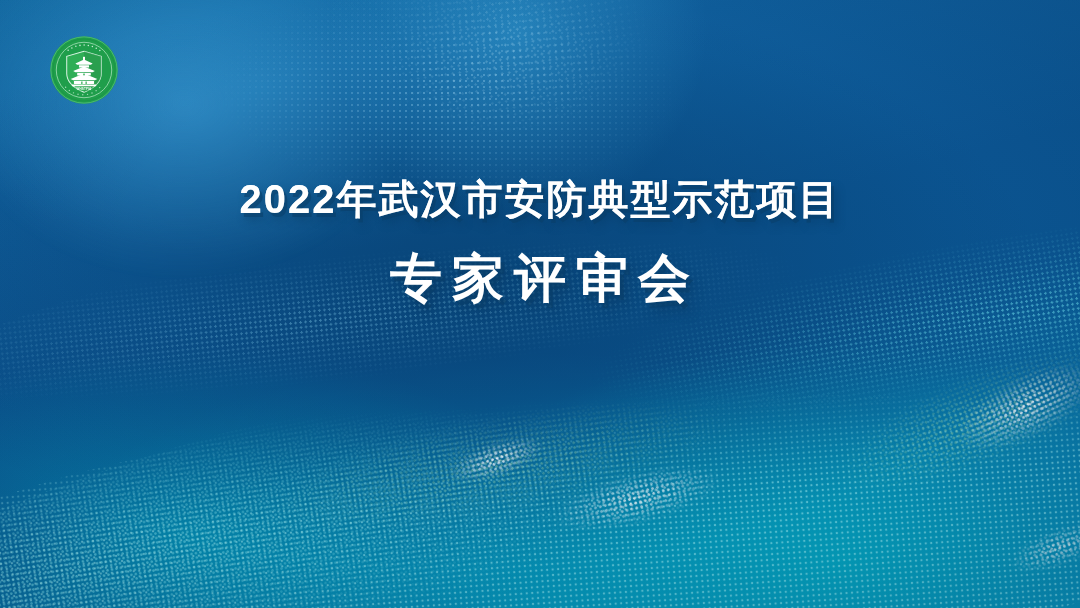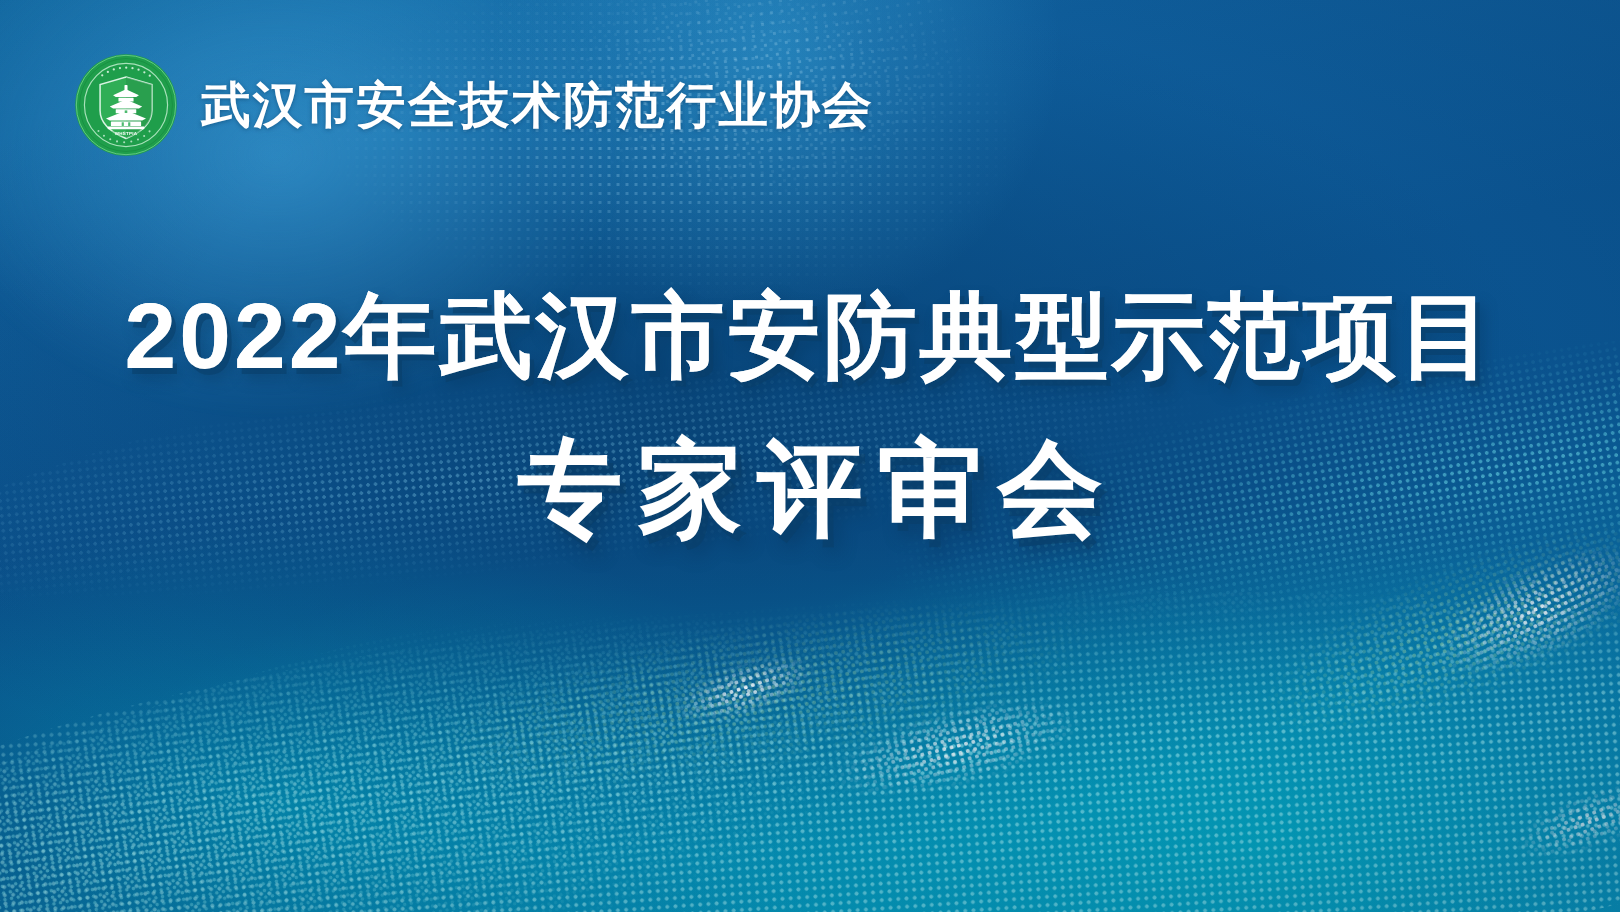--- a/index.html
+++ b/index.html
@@ -205,37 +205,36 @@
 
   
   .headline {
     position: absolute;
     left: 0; right: 0;
     top: 176px;
     z-index: 10;
     text-align: center;
   }
   .title-line1 {
-    font-size: 62px;
+    font-size: 40px;
     font-weight: 800;
     color: #ffffff;
     letter-spacing: 2px;
     line-height: 1.18;
     white-space: nowrap;
     text-shadow:
       3px 4px 0 rgba(10,62,104,0.55),
       5px 7px 10px rgba(6,48,86,0.40);
     background: linear-gradient(180deg, #ffffff 0%, #ffffff 55%, #dcecf8 100%);
     -webkit-background-clip: text;
     background-clip: text;
-    margin-top: 12px;
   }
   .title-line2 {
     margin-top: 26px;
-    font-size: 70px;
+    font-size: 52px;
     font-weight: 800;
     color: #ffffff;
     letter-spacing: 10px;
     text-indent: 10px;
     line-height: 1.14;
     white-space: nowrap;
     text-shadow:
       4px 5px 0 rgba(10,62,104,0.55),
       7px 9px 12px rgba(6,48,86,0.42);
   }
@@ -323,21 +322,20 @@
         <rect x="46" y="66" width="2" height="3.4"></rect>
         <rect x="52" y="66" width="2" height="3.4"></rect>
         <rect x="48.8" y="55" width="2.4" height="2.4"></rect>
       </g>
 
       <rect x="37" y="73.6" width="26" height="5.4" rx="1" fill="#2fae56" opacity="0.35"></rect>
       <text x="50" y="77.8" text-anchor="middle" font-family="'Liberation Sans', sans-serif" font-size="4.2" font-weight="700" fill="#ffffff" letter-spacing="0.2">WHSTPIA</text>
     </svg>
 
     <div class="org-block">
-      <div class="org-cn">武汉市安全技术防范行业协会</div>
     </div>
   </div>
 
   <div class="headline">
     <div class="title-line1">2022年武汉市安防典型示范项目</div>
     <div class="title-line2">专家评审会</div>
   </div>
 
 </div>
 

